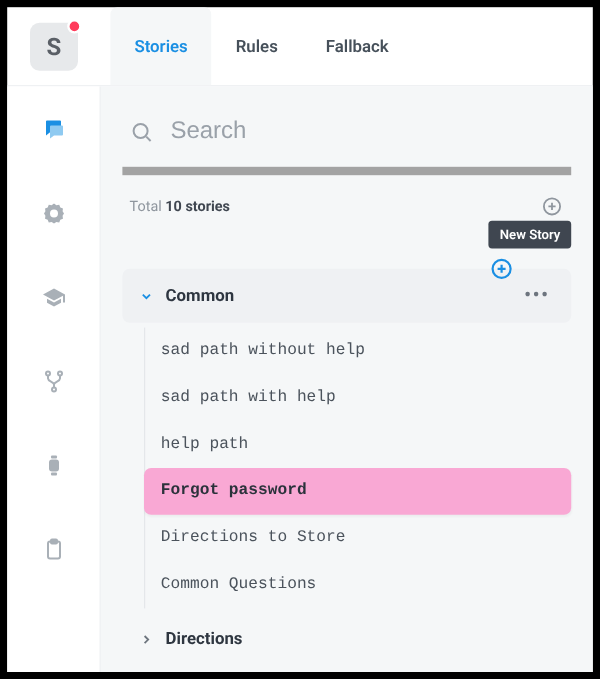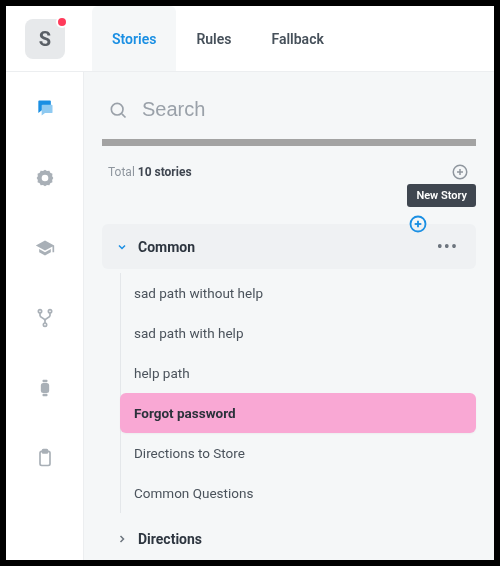--- a/index.html
+++ b/index.html
@@ -40,21 +40,21 @@
 
   .group-header { display: flex; align-items: center; justify-content: space-between; background: #eff1f3; border-radius: 6px; padding: 12px 14px; margin-top: 34px; cursor: pointer; }
   .group-header.collapsed { background: transparent; margin-top: 6px; }
   .gh-left { display: flex; align-items: center; gap: 10px; }
   .gh-left svg { width: 12px; height: 12px; color: #1a8fe3; }
   .group-header.collapsed .gh-left svg { color: #6d757e; }
   .gh-title { font-size: 14px; font-weight: 700; color: #2e3640; }
   .gh-more { color: #6d757e; font-size: 18px; letter-spacing: 1px; cursor: pointer; padding: 0 4px; }
 
   .story-list { margin: 4px 0 0 18px; border-left: 1px solid #e4e7ea; display: flex; flex-direction: column; }
-  .story { padding: 12px 14px; font-size: 13.5px; color: #4b535c; cursor: pointer; border-radius: 6px; margin-left: -1px; }
+  .story { padding: 12px 14px; font-size: 13.5px; color: #4b535c; cursor: pointer; border-radius: 6px; margin-left: -1px; font-family: Liberation Mono, monospace; }
   .story.selected { background: #f9a8d4; font-weight: 700; color: #2b323b; box-shadow: 0 1px 2px rgba(0,0,0,0.04); }
 </style>
 </head>
 <body>
 
 <div class="app">
 
   <div class="topbar">
     <div class="logo-wrap">
       <div class="logo">

